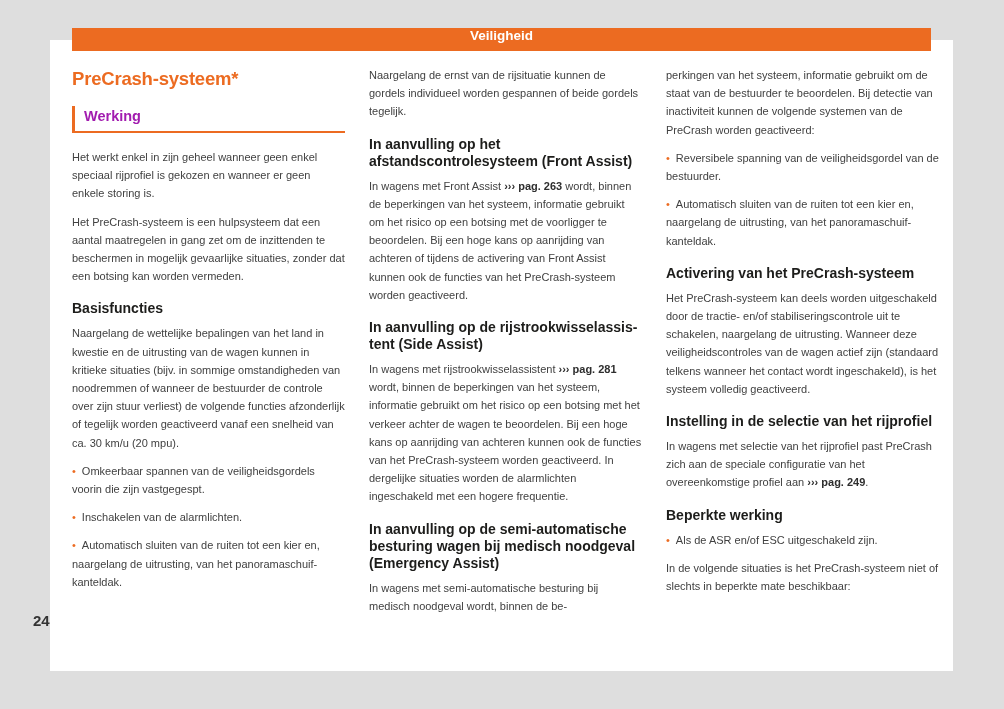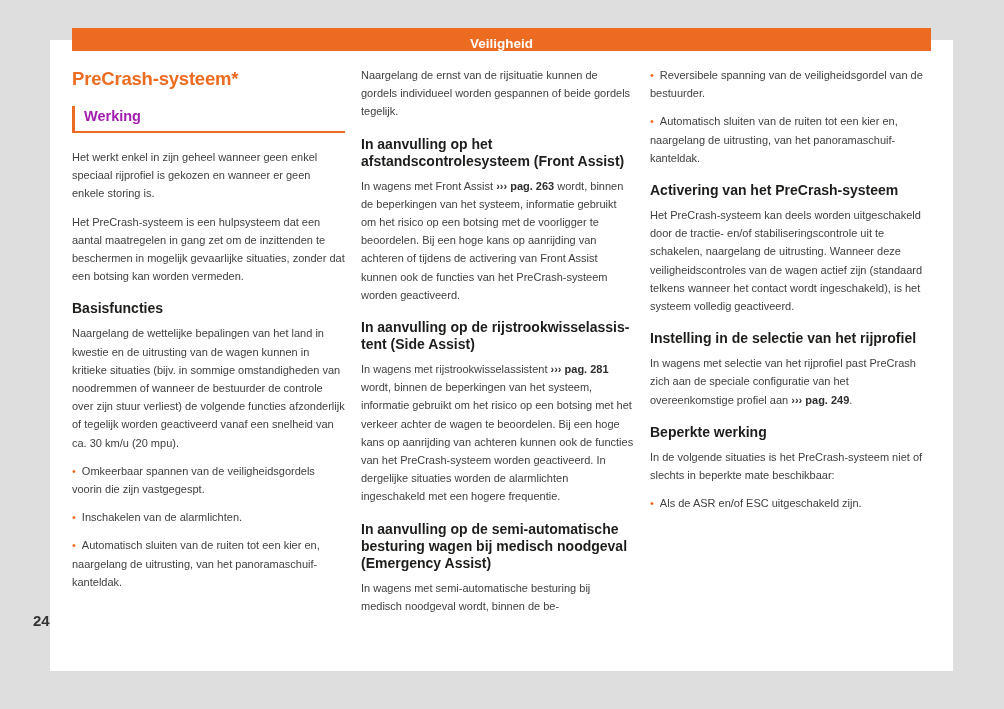--- a/index.html
+++ b/index.html
@@ -16,33 +16,33 @@
     position: absolute;
     left: 50px; top: 40px;
     width: 903px; height: 631px;
     background: #ffffff;
   }
   .header-bar {
     position: absolute;
     left: 72px; top: 28px;
     width: 859px; height: 23px;
     background: var(--accent);
-    display: flex; align-items: flex-end; justify-content: center;
+    display: flex; align-items: flex-start; justify-content: center;
   }
   .header-bar .header-label {
     color: #ffffff;
     font-size: 13.5px;
     font-weight: bold;
   }
   .columns {
     position: absolute;
     left: 72px; top: 66px;
     width: 859px;
     display: flex;
-    gap: 16px;
+    gap: 24px;
   }
   .col { width: 273px; flex: 0 0 273px; }
   .doc-title {
     color: var(--accent);
     font-size: 18.5px;
     font-weight: bold;
     margin: 2px 0 16px 0;
     letter-spacing: -0.2px;
   }
   .section {
@@ -104,25 +104,26 @@
     <div class="col">
       <p class="para">Naargelang de ernst van de rijsituatie kunnen de gordels individueel worden gespannen of beide gordels tegelijk.</p>
       <h3 class="heading">In aanvulling op het afstandscontrolesys­teem (Front Assist)</h3>
       <p class="para">In wagens met Front Assist <span class="page-ref">››› pag. 263</span> wordt, binnen de beperkingen van het sys­teem, informatie gebruikt om het risico op een botsing met de voorligger te beoordelen. Bij een hoge kans op aanrijding van achteren of tijdens de activering van Front Assist kunnen ook de functies van het PreCrash-systeem worden geactiveerd.</p>
       <h3 class="heading">In aanvulling op de rijstrookwisselassis­tent (Side Assist)</h3>
       <p class="para">In wagens met rijstrookwisselassistent <span class="page-ref">››› pag. 281</span> wordt, binnen de beperkingen van het systeem, informatie gebruikt om het risico op een botsing met het verkeer achter de wagen te beoordelen. Bij een hoge kans op aanrijding van achteren kunnen ook de functies van het PreCrash-systeem worden geactiveerd. In dergelijke situaties worden de alarmlichten ingeschakeld met een hogere frequentie.</p>
       <h3 class="heading">In aanvulling op de semi-automatische besturing wagen bij medisch noodgeval (Emergency Assist)</h3>
       <p class="para">In wagens met semi-automatische besturing bij medisch noodgeval wordt, binnen de be-</p>
     </div>
     <div class="col">
+      <p class="para">perkingen van het systeem, informatie ge­bruikt om de staat van de bestuurder te be­oordelen. Bij detectie van inactiviteit kunnen de volgende systemen van de PreCrash wor­den geactiveerd:</p>
       <p class="para bullet"><span class="dot">•</span>Reversibele spanning van de veiligheids­gordel van de bestuurder.</p>
       <p class="para bullet"><span class="dot">•</span>Automatisch sluiten van de ruiten tot een kier en, naargelang de uitrusting, van het pa­noramaschuif-kanteldak.</p>
       <h3 class="heading">Activering van het PreCrash-systeem</h3>
       <p class="para">Het PreCrash-systeem kan deels worden uit­geschakeld door de tractie- en/of stabilise­ringscontrole uit te schakelen, naargelang de uitrusting. Wanneer deze veiligheidscontroles van de wagen actief zijn (standaard telkens wanneer het contact wordt ingeschakeld), is het systeem volledig geactiveerd.</p>
       <h3 class="heading">Instelling in de selectie van het rijprofiel</h3>
       <p class="para">In wagens met selectie van het rijprofiel past PreCrash zich aan de speciale configuratie van het overeenkomstige profiel aan <span class="page-ref">››› pag. 249</span>.</p>
       <h3 class="heading">Beperkte werking</h3>
+      <p class="para bullet"><span class="dot">•</span>Als de ASR en/of ESC uitgeschakeld zijn.</p>
       <p class="para">In de volgende situaties is het PreCrash-sys­teem niet of slechts in beperkte mate be­schikbaar:</p>
-      <p class="para bullet"><span class="dot">•</span>Als de ASR en/of ESC uitgeschakeld zijn.</p>
     </div>
   </div>
 
 <div class="page-number">24</div>
 
 </body></html>

